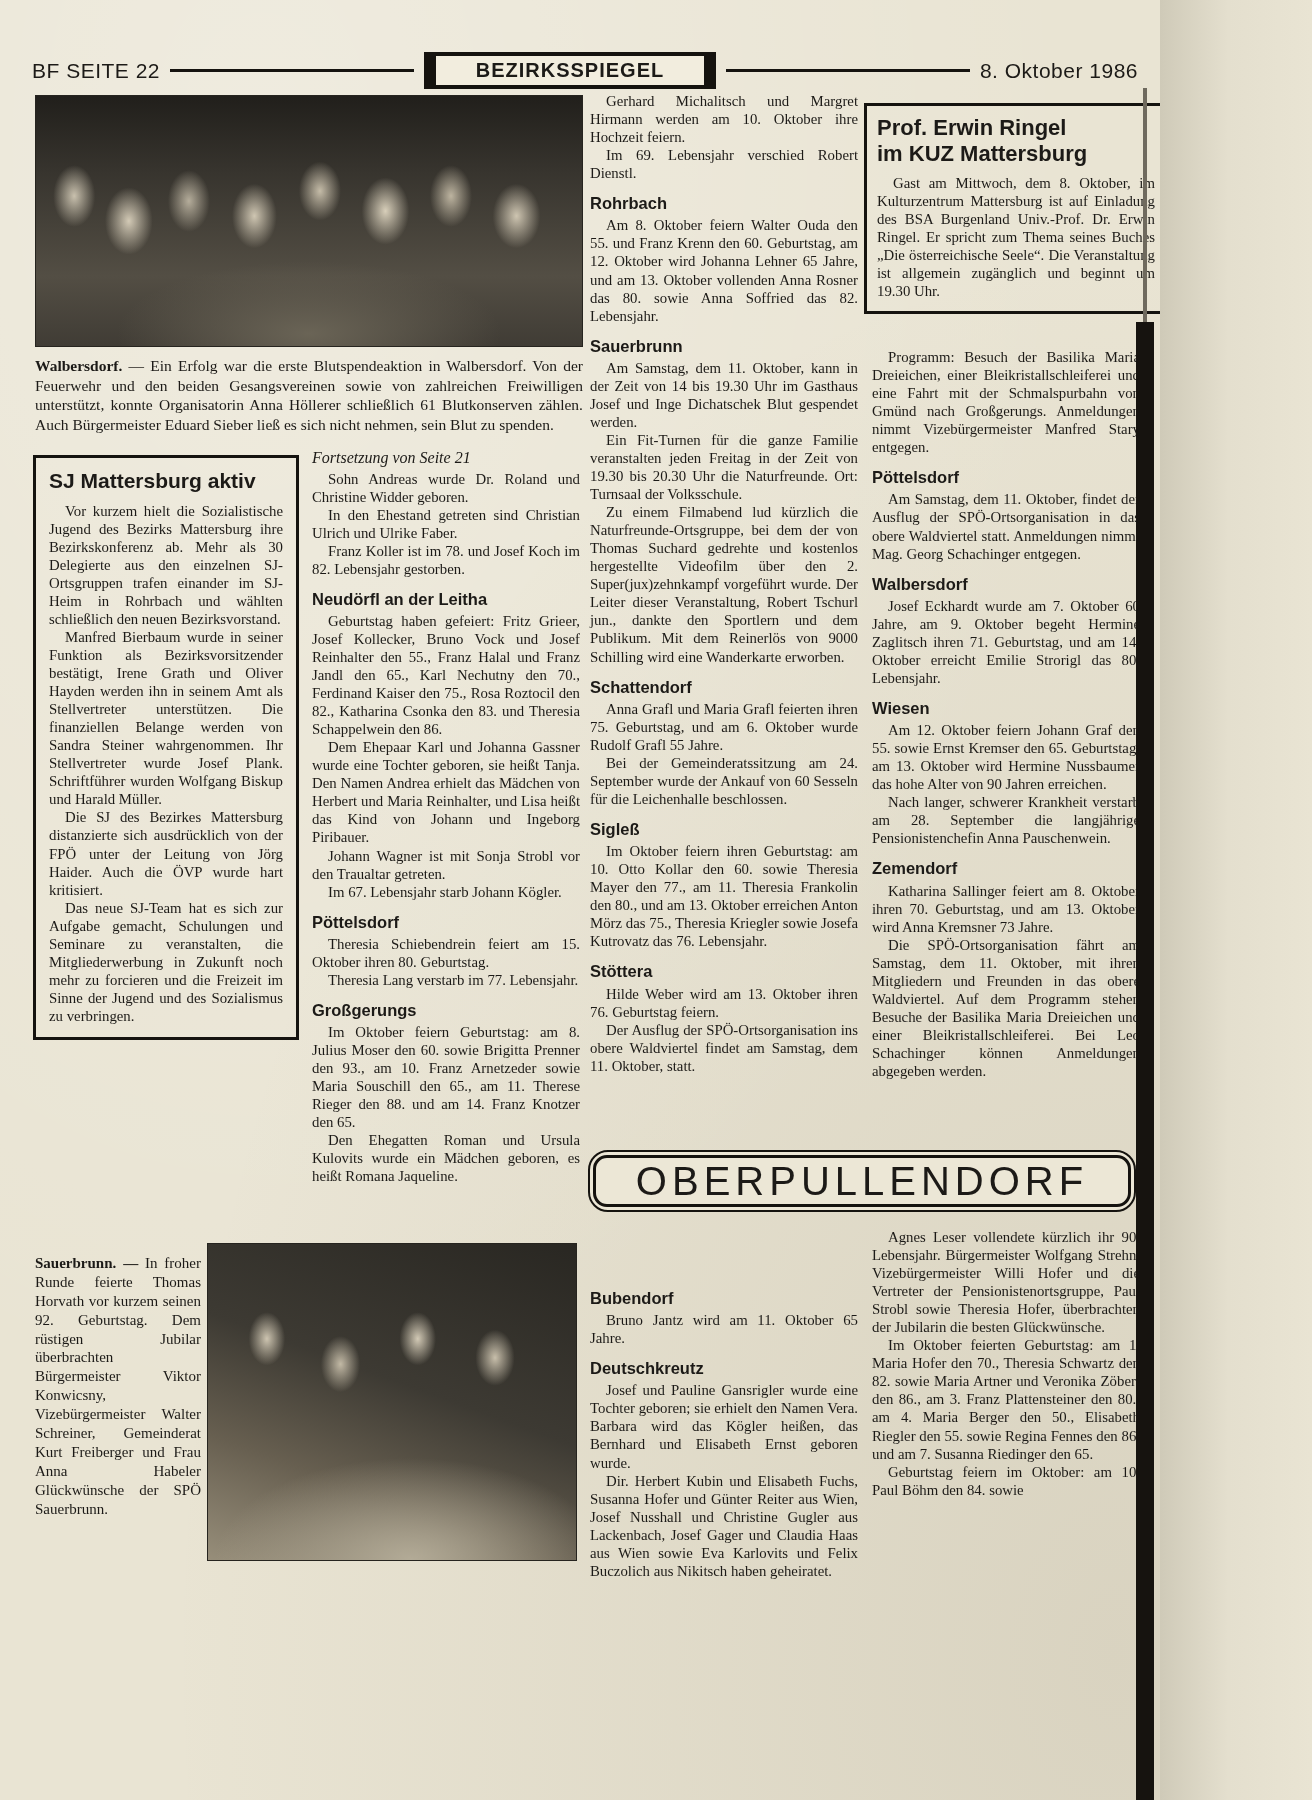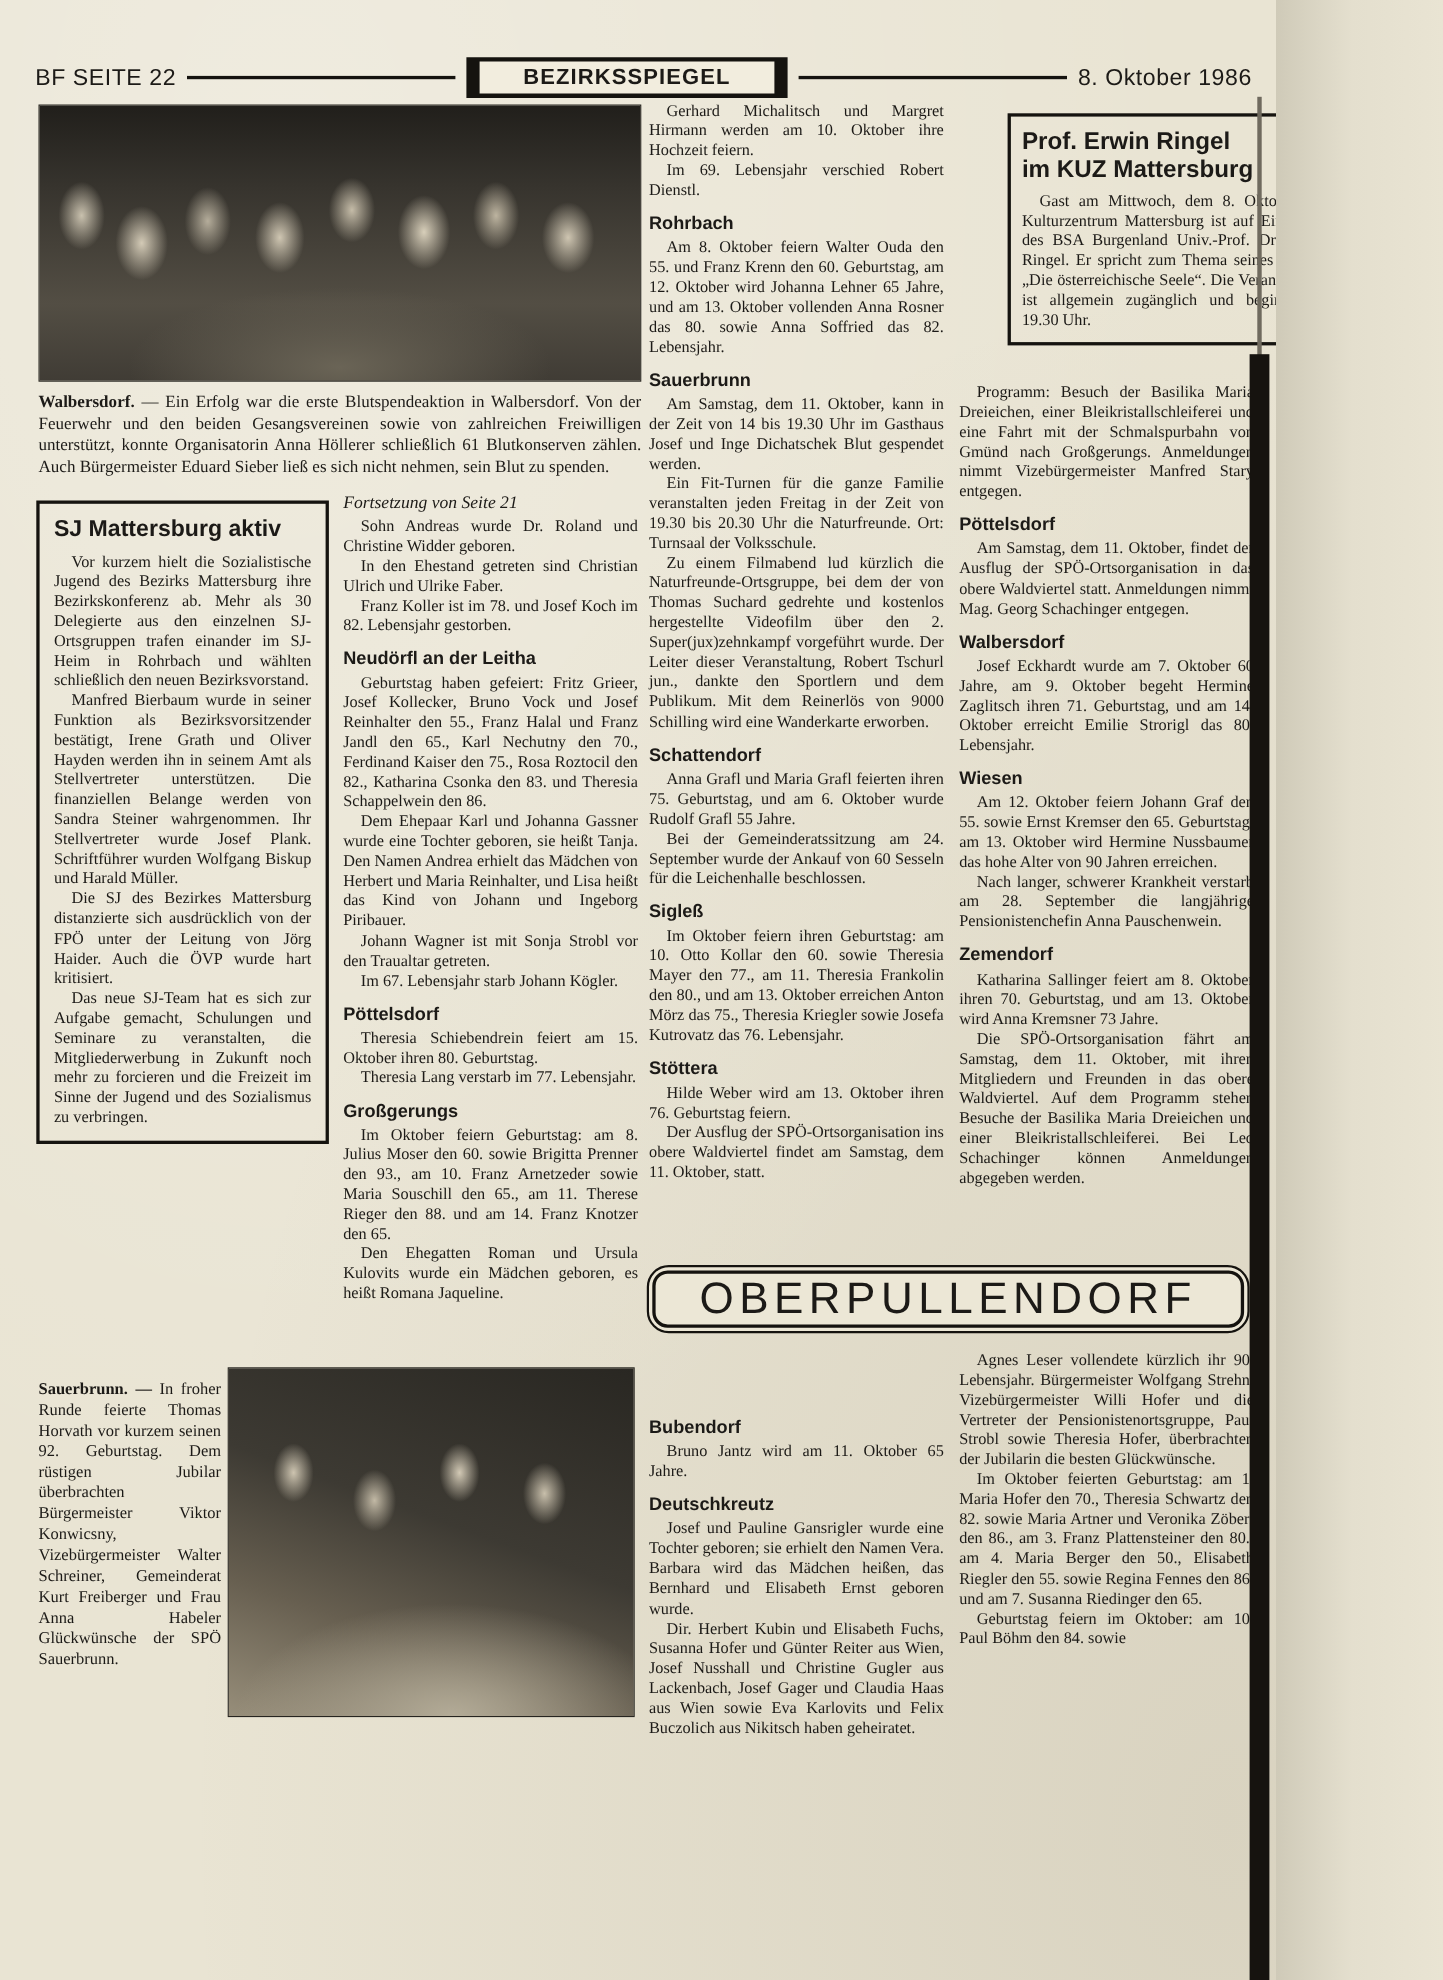--- a/index.html
+++ b/index.html
@@ -59,21 +59,21 @@
 
   
   .sj-box{
     position:absolute;left:33px;top:455px;width:266px;box-sizing:border-box;
     border:3px solid #15130f;padding:10px 13px 12px;
     font-size:14.8px;line-height:1.22;text-align:justify;
   }
   .sj-title{font-family:"Liberation Sans",sans-serif;font-size:21px;font-weight:bold;margin:0 0 8px;text-align:left;}
 
   .ringel-box{
-    position:absolute;left:916px;top:103px;width:304px;box-sizing:border-box;
+    position:absolute;left:864px;top:103px;width:304px;box-sizing:border-box;
     border:3px solid #15130f;padding:9px 10px 11px;
     font-size:14.8px;line-height:1.22;text-align:justify;
   }
   .ringel-title{font-family:"Liberation Sans",sans-serif;font-weight:bold;font-size:22px;line-height:1.18;margin:0 0 7px;text-align:left;}
   .ringel-title span{display:block;}
 
   
   .col,.op-col{position:absolute;width:268px;font-size:14.8px;line-height:1.22;text-align:justify;z-index:1;}
   .col2{left:312px;top:448px;}
   .col3{left:590px;top:92px;}
@@ -199,21 +199,21 @@
   <div class="op-banner">
     <div class="op-banner-inner">
       <span>OBERPULLENDORF</span>
     </div>
   </div>
 
   <div class="op-col op-left">
       <h3 class="sec-heading">Bubendorf</h3>
       <p class="body-p">Bruno Jantz wird am 11. Oktober 65 Jahre.</p>
       <h3 class="sec-heading">Deutschkreutz</h3>
-      <p class="body-p">Josef und Pauline Gansrigler wurde eine Tochter geboren; sie erhielt den Namen Vera. Barbara wird das Mädchen heißen, das Bernhard und Elisabeth Ernst geboren wurde.</p>
+      <p class="body-p">Josef und Pauline Gansrigler wurde eine Tochter geboren; sie erhielt den Namen Vera. Barbara wird das Kögler heißen, das Bernhard und Elisabeth Ernst geboren wurde.</p>
       <p class="body-p">Dir. Herbert Kubin und Elisabeth Fuchs, Susanna Hofer und Günter Reiter aus Wien, Josef Nusshall und Christine Gugler aus Lackenbach, Josef Gager und Claudia Haas aus Wien sowie Eva Karlovits und Felix Buczolich aus Nikitsch haben geheiratet.</p>
     </div>
   <div class="op-col op-right">
       <p class="body-p">Agnes Leser vollendete kürzlich ihr 90. Lebensjahr. Bürgermeister Wolfgang Strehn, Vizebürgermeister Willi Hofer und die Vertreter der Pensionistenortsgruppe, Paul Strobl sowie Theresia Hofer, überbrachten der Jubilarin die besten Glückwünsche.</p>
       <p class="body-p">Im Oktober feierten Geburtstag: am 1. Maria Hofer den 70., Theresia Schwartz den 82. sowie Maria Artner und Veronika Zöberl den 86., am 3. Franz Plattensteiner den 80., am 4. Maria Berger den 50., Elisabeth Riegler den 55. sowie Regina Fennes den 86. und am 7. Susanna Riedinger den 65.</p>
       <p class="body-p">Geburtstag feiern im Oktober: am 10. Paul Böhm den 84. sowie</p>
     </div>
 
   <p class="caption caption-bottom"><b>Sauerbrunn. —</b><span> In froher Runde feierte Thomas Horvath vor kurzem seinen 92. Geburtstag. Dem rüstigen Jubilar überbrachten Bürgermeister Viktor Konwicsny, Vizebürgermeister Walter Schreiner, Gemeinderat Kurt Freiberger und Frau Anna Habeler Glückwünsche der SPÖ Sauerbrunn.</span></p>
   <div class="photo photo-bottom"></div>

